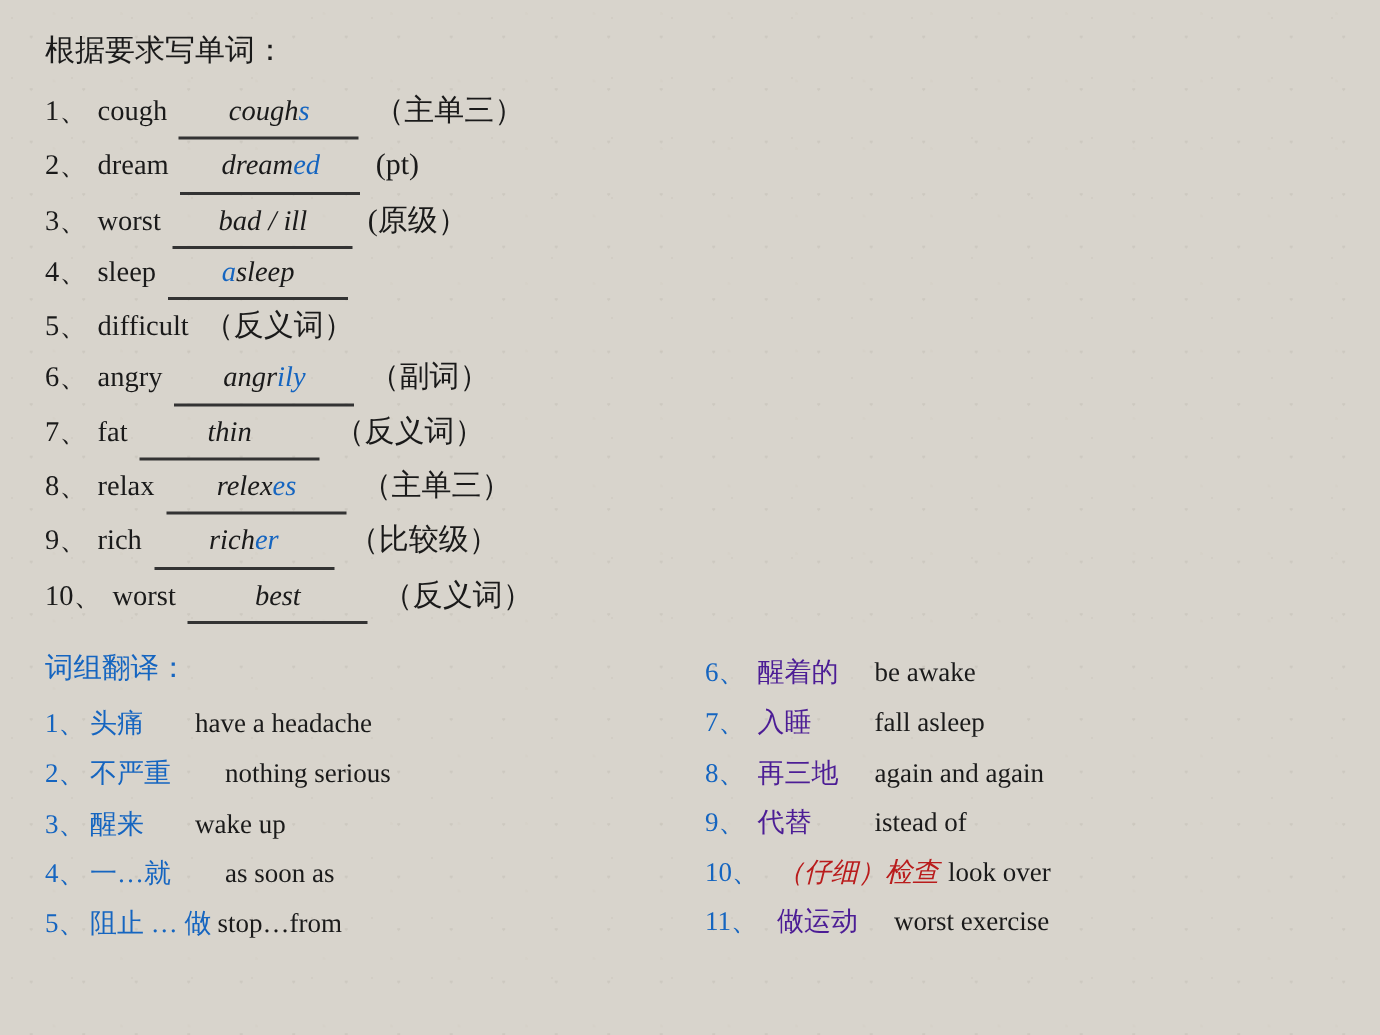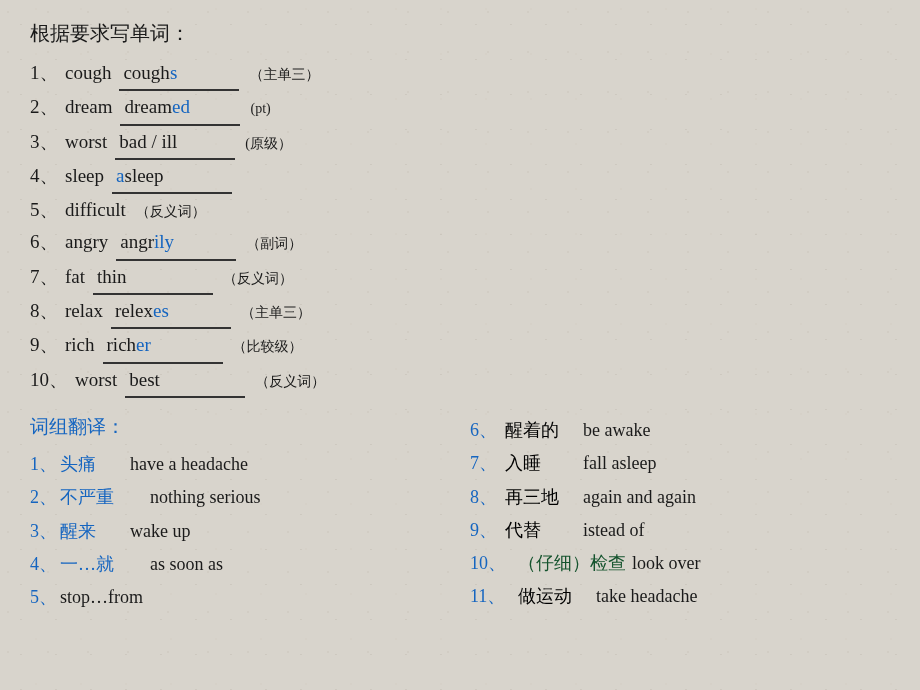--- a/index.html
+++ b/index.html
@@ -42,34 +42,35 @@
     }
 
     .word-prefix {
       margin-right: 4px;
     }
 
     .answer-blank {
       display: inline-block;
       border-bottom: 2px solid #333;
       min-width: 120px;
-      text-align: left;
+      text-align: center;
       color: #1a1a1a;
       font-size: 19px;
       margin: 0 4px;
       padding: 0 4px;
+      font-style: italic;
     }
 
     .answer-blank .highlight {
       color: #1565c0;
     }
 
     .grammar-hint {
       color: #1a1a1a;
-      font-size: 14px;
+      font-size: 20px;
       margin-left: 6px;
     }
 
     .phrase-section-title {
       color: #1565c0;
       font-size: 19px;
       margin-bottom: 8px;
     }
 
     .content-row {
@@ -124,21 +125,21 @@
       display: flex;
       align-items: baseline;
     }
 
     .right-num {
       min-width: 35px;
       color: #1565c0;
     }
 
     .right-cn {
-      color: #000000;
+      color: #4c1d95;
       min-width: 70px;
       margin-right: 8px;
     }
 
     .right-en {
       color: #1a1a1a;
       font-family: "Times New Roman", serif;
     }
 
     .num10 {
@@ -246,20 +247,21 @@
     </div>
 
     <div class="phrase-item">
       <span class="phrase-num">4、</span>
       <span class="phrase-cn-wide">一…就</span>
       <span class="phrase-en">as soon as</span>
     </div>
 
     <div class="phrase-item">
       <span class="phrase-num">5、</span>
+      <span style="color:#1565c0;margin-right:4px;">阻止 … 做</span>
       <span class="phrase-en">stop…from</span>
     </div>
   </div>
 
   <div class="right-col">
 
     <div class="right-phrase-item">
       <span class="right-num">6、</span>
       <span class="right-cn">醒着的</span>
       <span class="right-en">be awake</span>
@@ -278,24 +280,24 @@
     </div>
 
     <div class="right-phrase-item">
       <span class="right-num">9、</span>
       <span class="right-cn">代替</span>
       <span class="right-en">istead of</span>
     </div>
 
     <div class="right-phrase-item">
       <span class="num10">10、</span>
-      <span style="color:#14532d;margin-right:6px;min-width:90px;">（仔细）检查</span>
+      <span style="color:#b91c1c;margin-right:6px;min-width:90px;font-style:italic;">（仔细）检查</span>
       <span class="right-en">look over</span>
     </div>
 
     <div class="right-phrase-item">
       <span class="num10">11、</span>
       <span class="right-cn">做运动</span>
-      <span class="right-en">take headache</span>
+      <span class="right-en">worst exercise</span>
     </div>
 
   </div>
 </div>
 
 </body></html>

